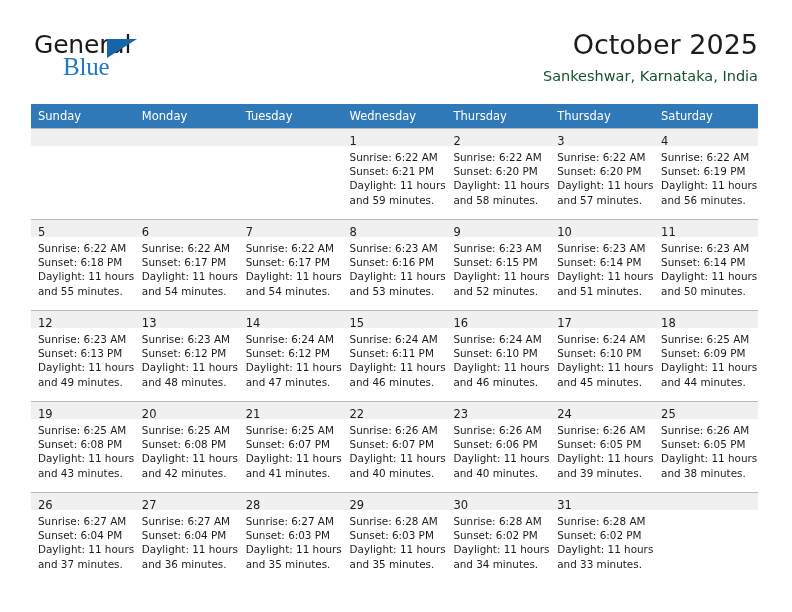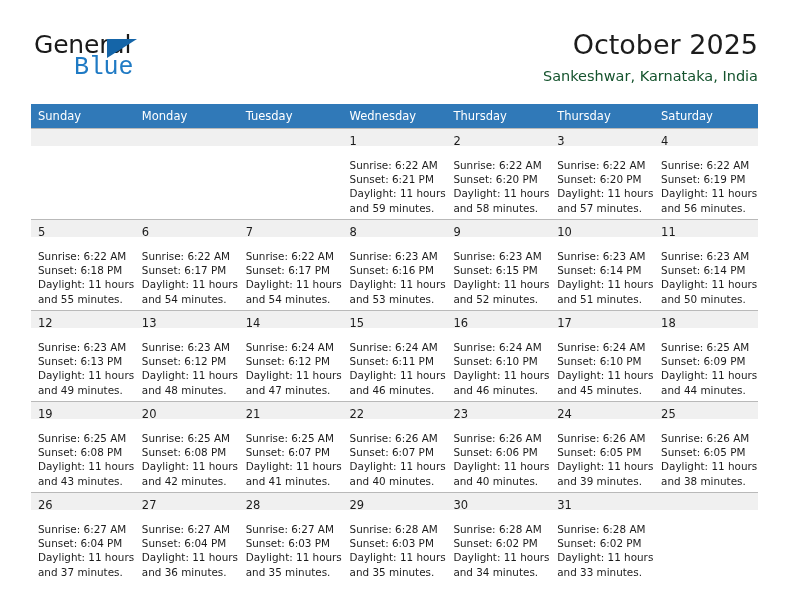--- a/index.html
+++ b/index.html
@@ -40,26 +40,26 @@
     position: absolute;
     left: 0;
     top: 2px;
     font-size: 25px;
     letter-spacing: -0.2px;
     color: #1a1a1a;
     font-family: "DejaVu Sans", sans-serif;
   }
   .brand-blue {
     position: absolute;
-    left: 40px;
+    left: 29px;
     top: 25px;
     font-size: 25px;
     letter-spacing: -0.2px;
     color: #1f7ac4;
-    font-family: Liberation Mono, monospace;
+    font-family: Liberation Serif, serif;
   }
   .brand-flag {
     position: absolute;
     left: 73px;
     top: 11px;
     width: 0;
     height: 0;
     border-left: 30px solid #1565a8;
     border-bottom: 19px solid transparent;
   }
@@ -129,21 +129,20 @@
     box-sizing: border-box;
   }
   .daynum {
     font-size: 11.5px;
     color: #1c1c1c;
     line-height: 14px;
     font-family: "DejaVu Sans", sans-serif;
   }
   .cell-body {
     padding: 4px 6px 0 7px;
-    margin-top: 8px;
   }
   .cell-body div {
     font-size: 10.4px;
     line-height: 14.2px;
     color: #1c1c1c;
     white-space: nowrap;
     font-family: "DejaVu Sans", sans-serif;
   }
   .empty .daynum-strip {
     background: #f0f0f0;

